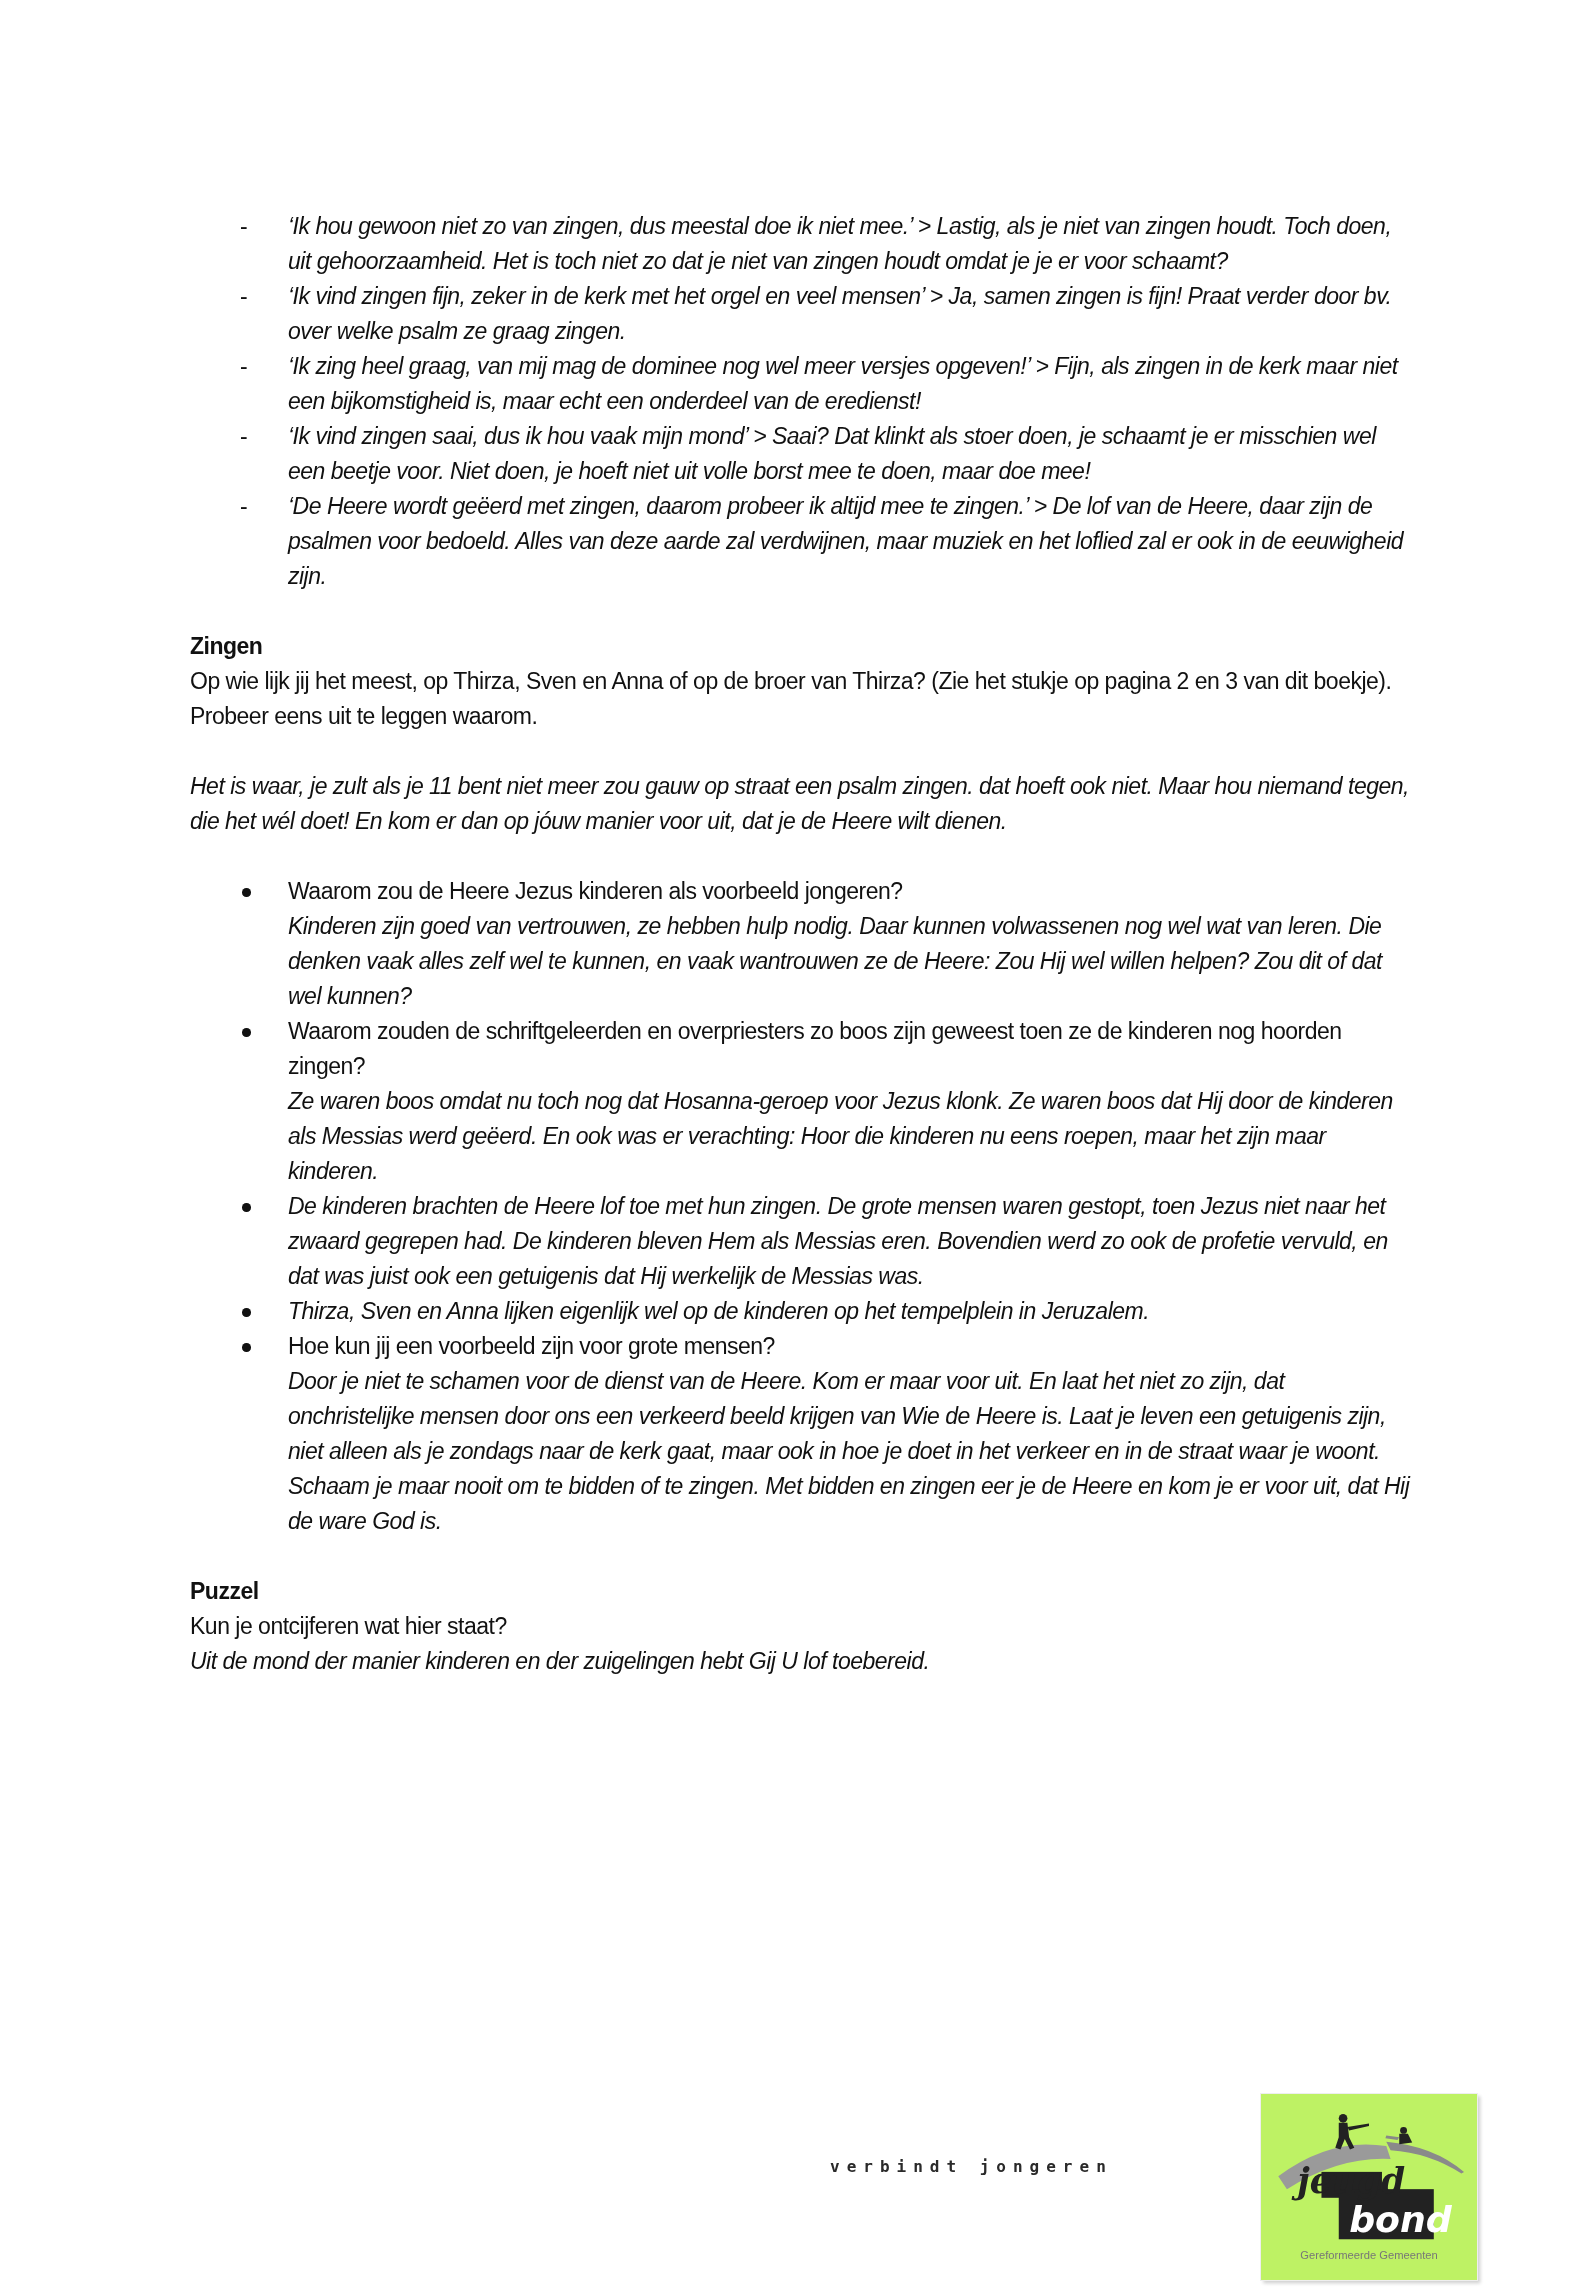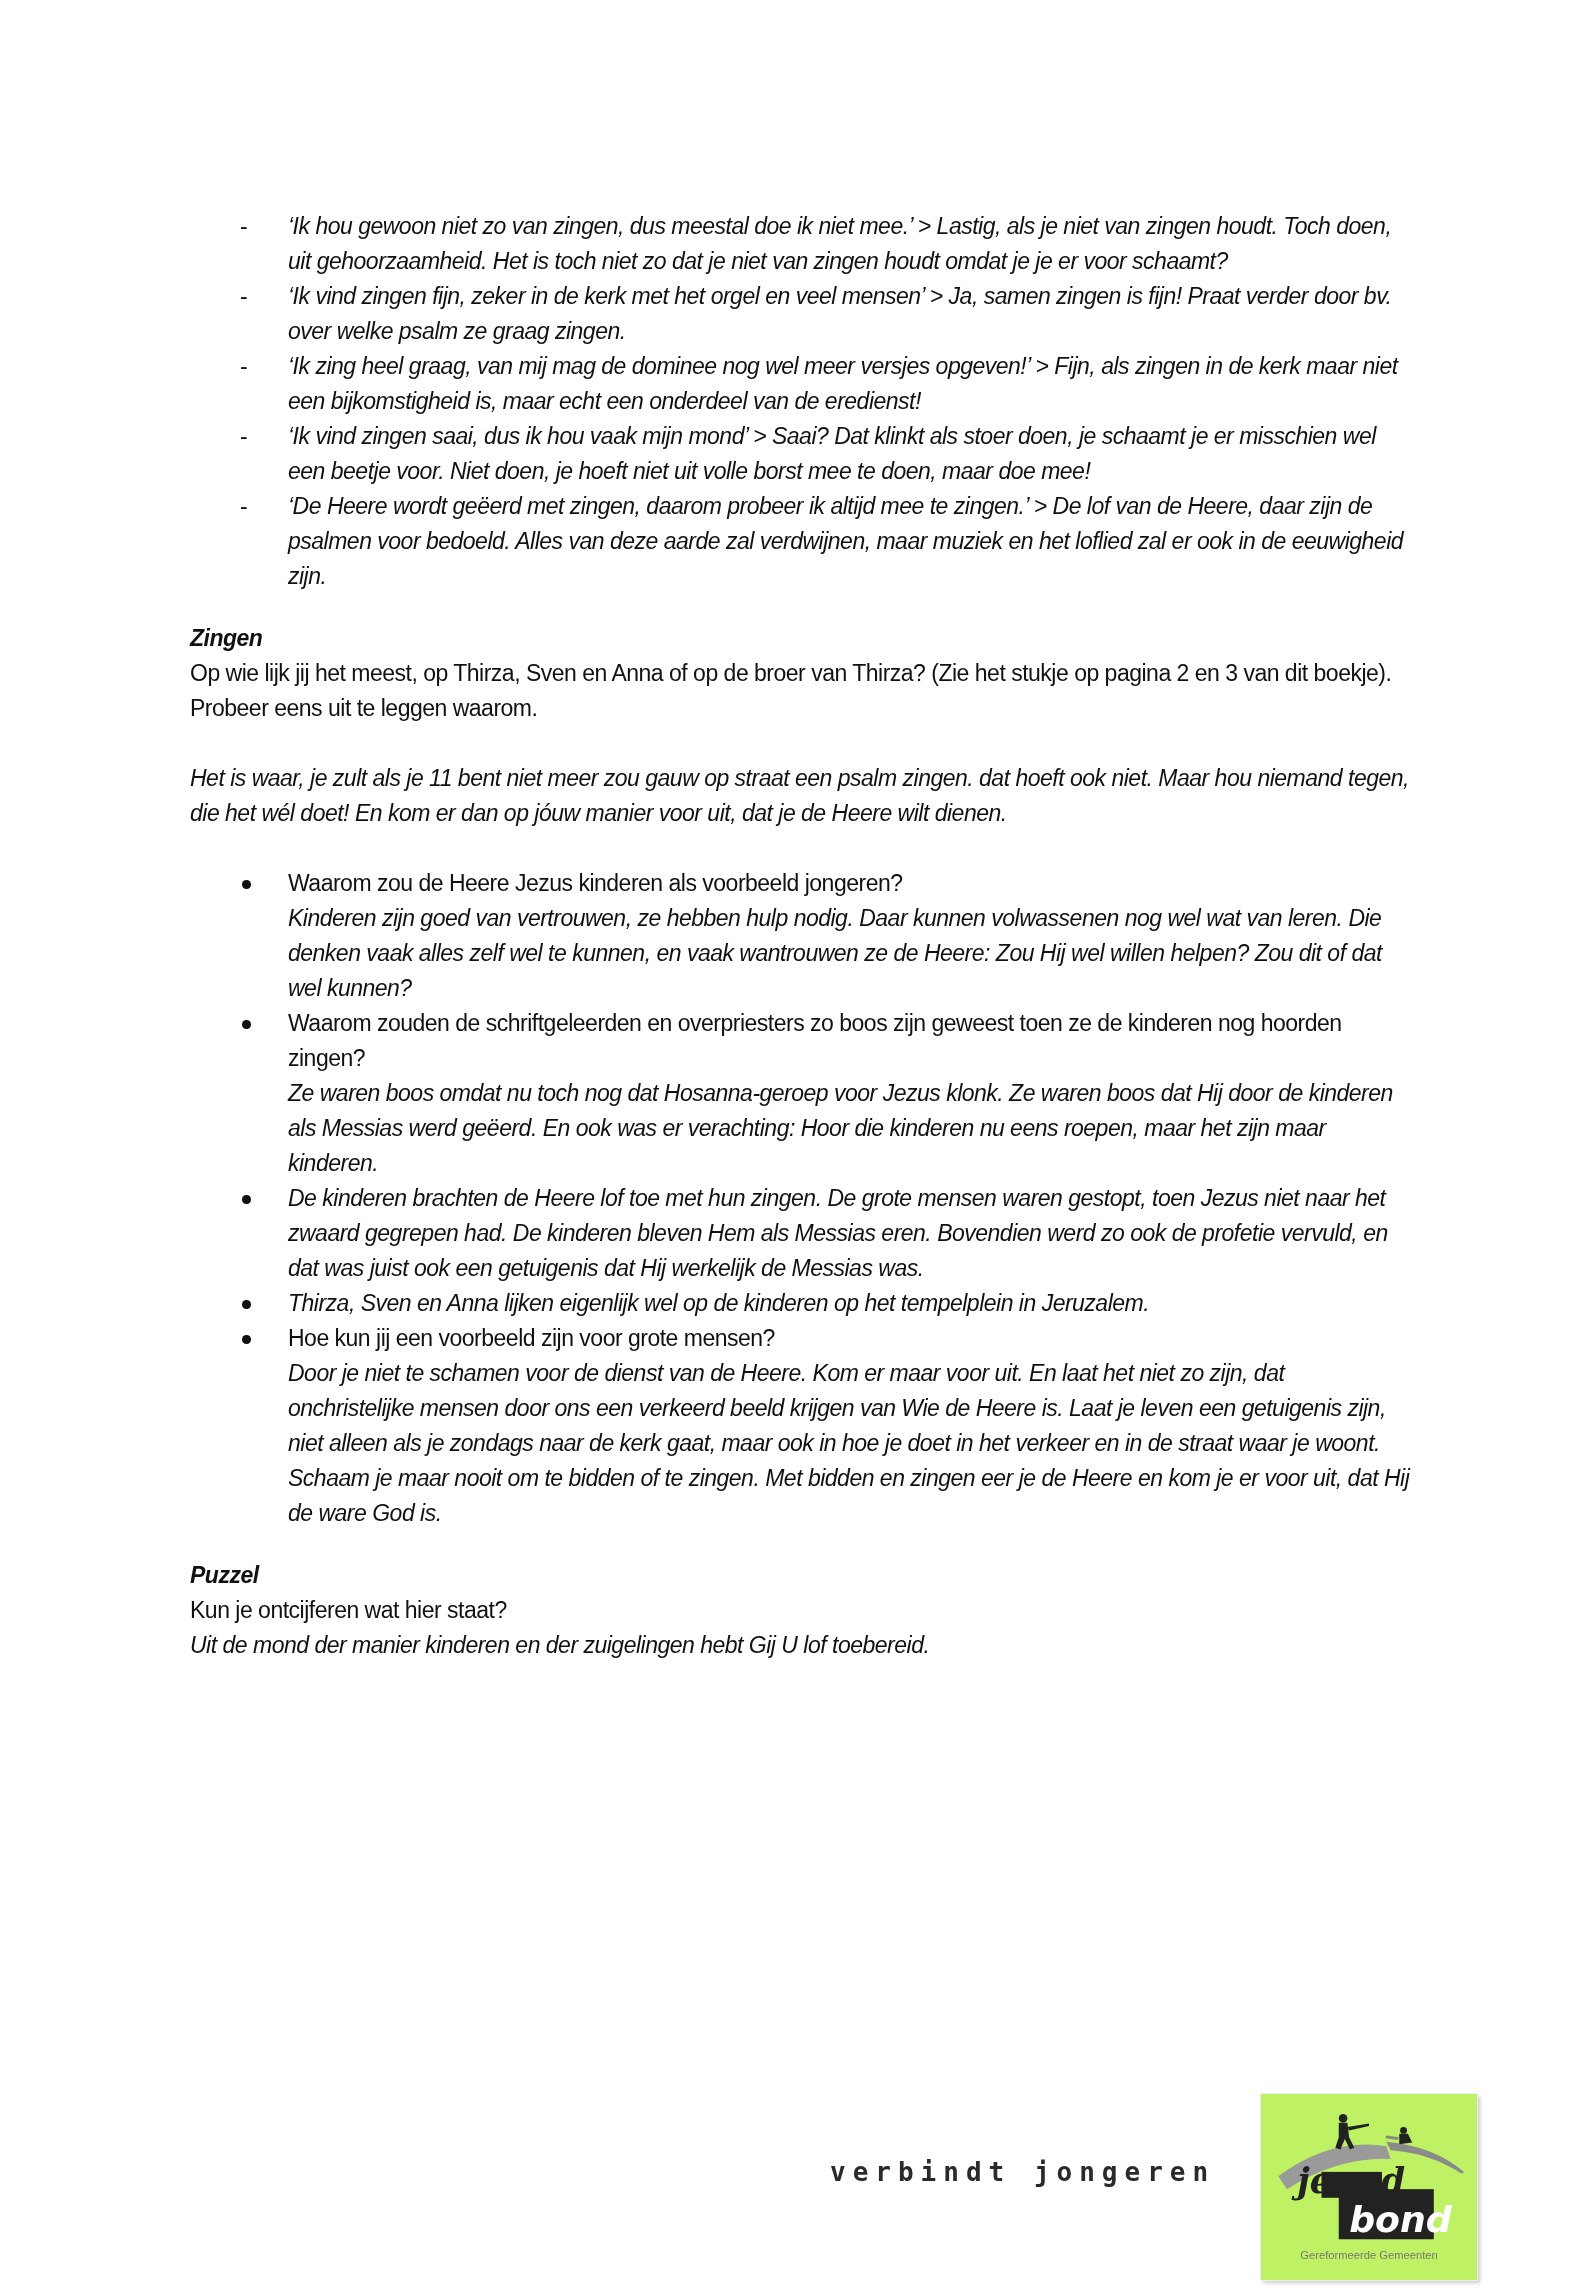--- a/index.html
+++ b/index.html
@@ -35,29 +35,29 @@
   .dot-list .marker {
     position: absolute;
     left: 52px;
     top: 14px;
     width: 8.6px;
     height: 8.6px;
     border-radius: 50%;
     background: #111111;
   }
   .block { display: block; }
-  .section-heading { margin-top: 27px; font-style: italic; }
+  .section-heading { margin-top: 35px; }
   .gap { height: 35px; }
   .footer-tagline {
     position: absolute;
     left: 830px;
     top: 2157px;
     font-family: "DejaVu Sans Mono", monospace;
     font-weight: bold;
-    font-size: 26px;
+    font-size: 16px;
     letter-spacing: 7px;
     color: #2a2a2a;
   }
   .logo-box {
     position: absolute;
     left: 1260px;
     top: 2093px;
     width: 216px;
     height: 186px;
     background: #bef264;

